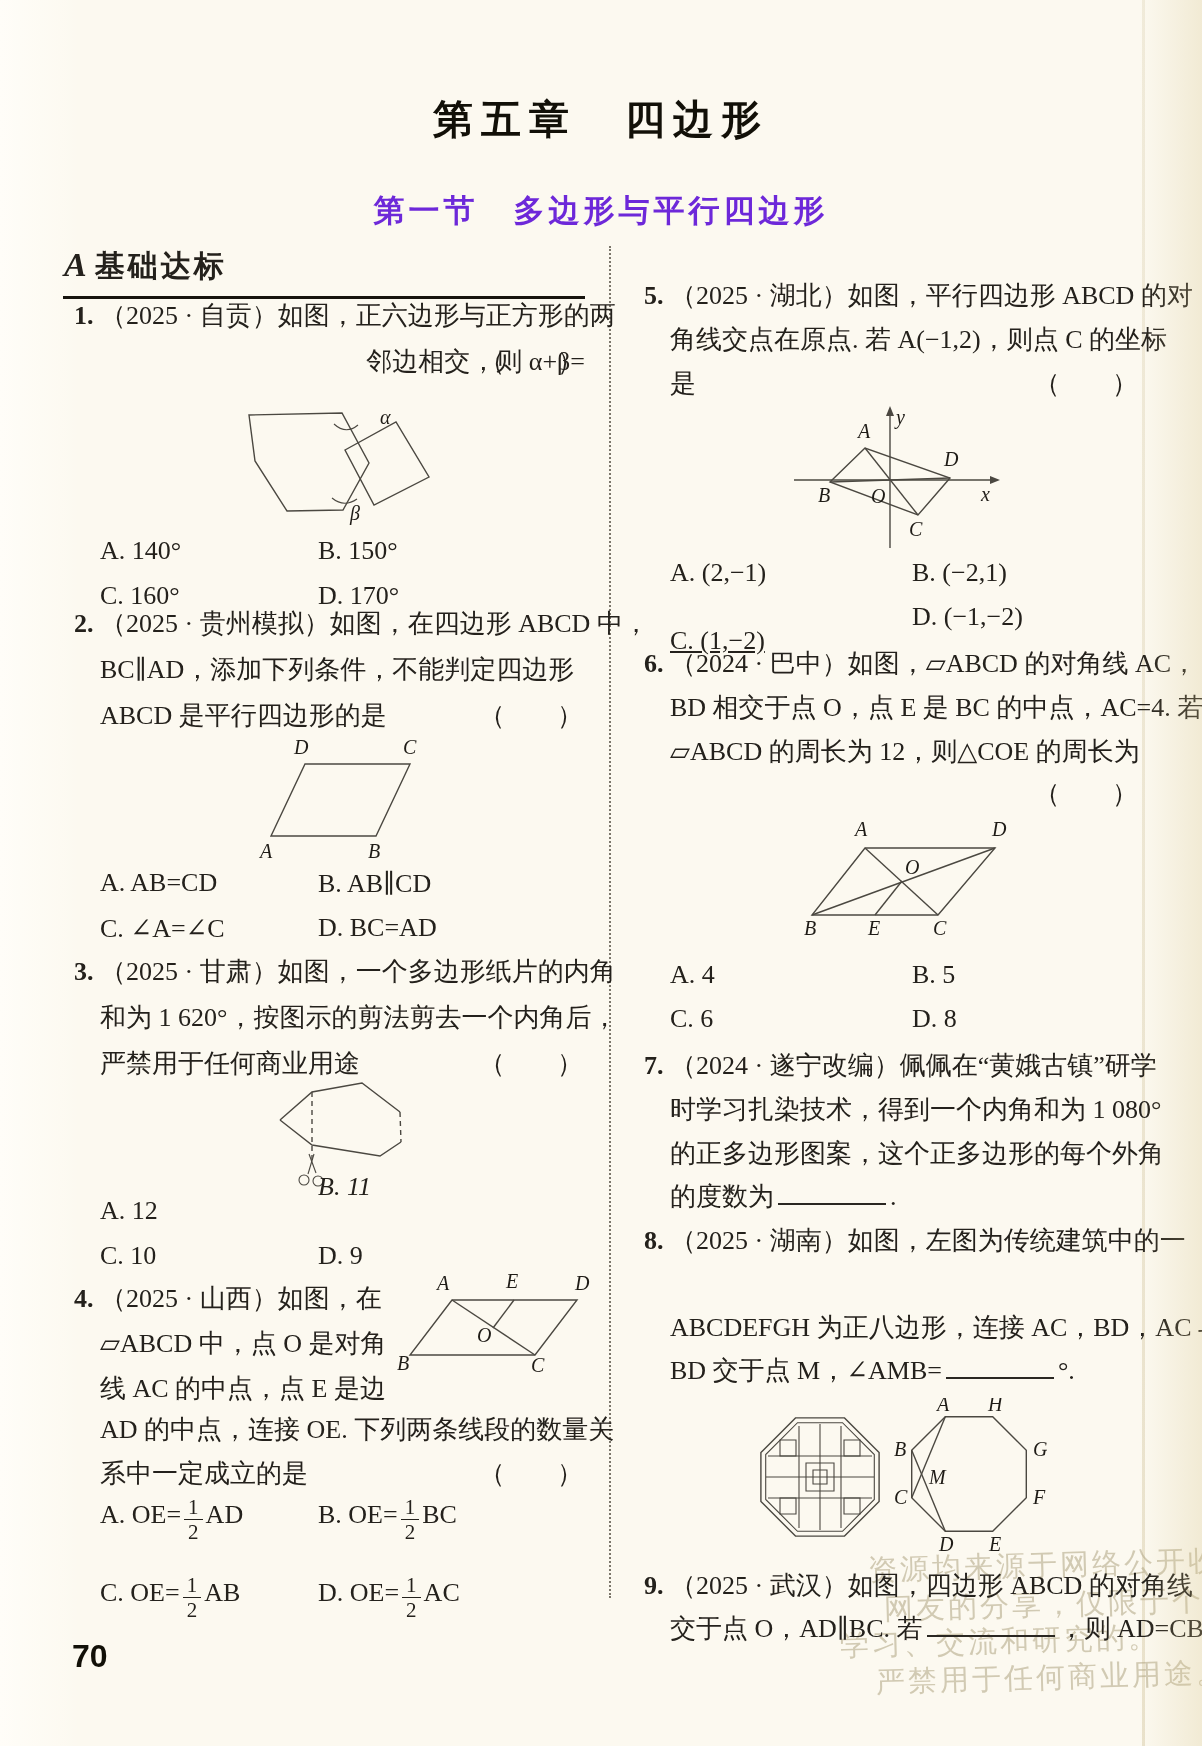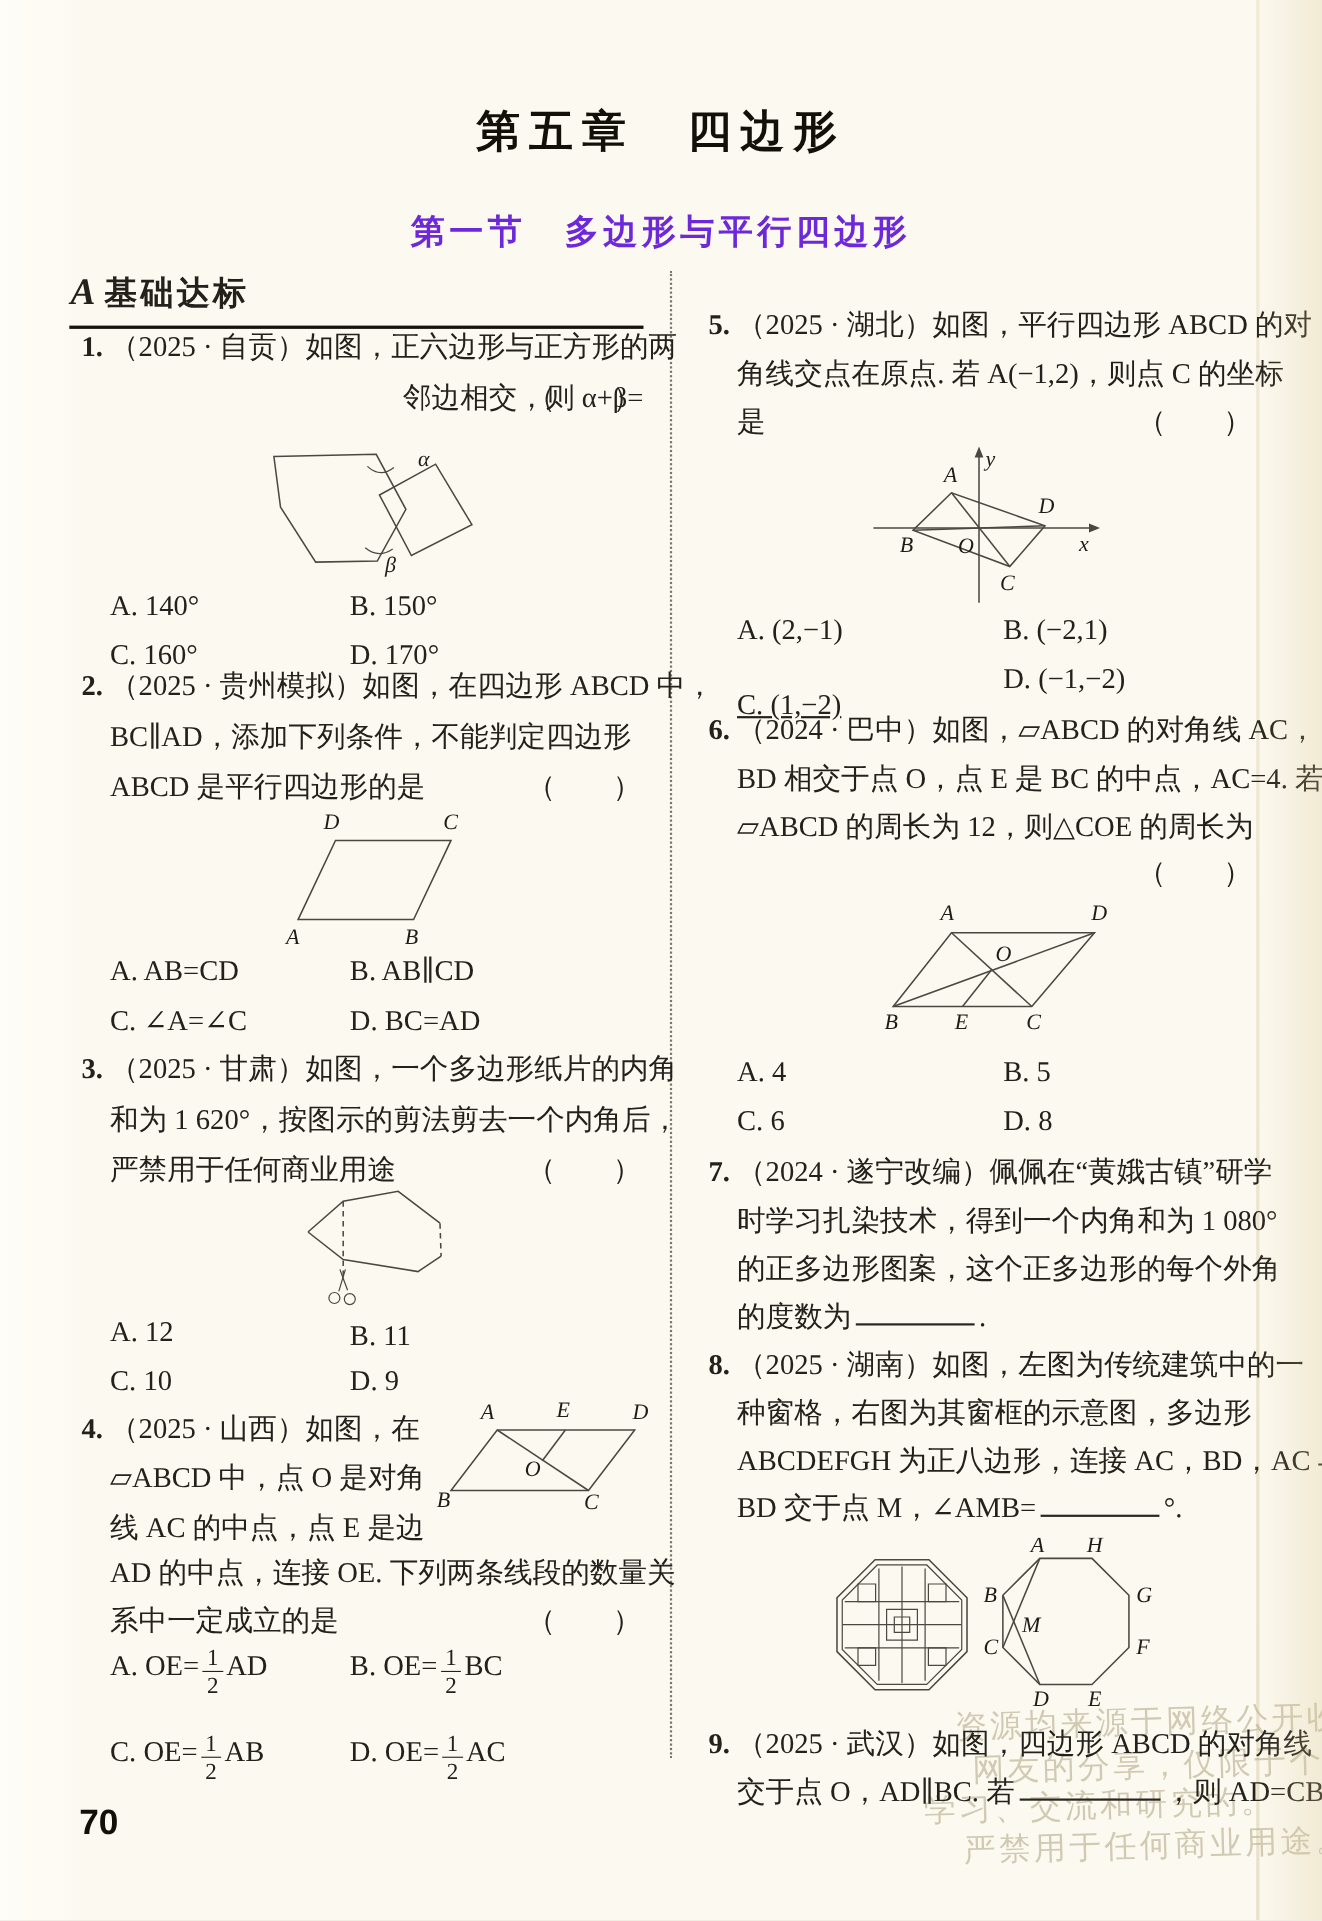--- a/index.html
+++ b/index.html
@@ -105,21 +105,21 @@
       <g>
         <line class="thin" x1="58" y1="98" x2="64" y2="78"></line>
         <line class="thin" x1="66" y1="97" x2="59" y2="78"></line>
         <circle class="thin" cx="54" cy="104" r="5"></circle>
         <circle class="thin" cx="68" cy="105" r="5"></circle>
       </g>
     </svg>
   </div>
 
   <div class="opt" style="left:100px;top:1196px;">A. 12</div>
-  <div class="opt" style="left:318px;top:1200px;">B. 11</div>
+  <div class="opt" style="left:318px;top:1172px;font-style:italic;">B. 11</div>
   <div class="opt" style="left:100px;top:1241px;">C. 10</div>
   <div class="opt" style="left:318px;top:1241px;">D. 9</div>
 
   <div class="line" style="left:100px;top:1283px;width:290px;"><b class="qno">4.</b><span>（2025 · 山西）如图，在</span></div>
   <div class="line" style="left:100px;top:1328px;width:290px;"><span>▱ABCD 中，点 O 是对角</span></div>
   <div class="line" style="left:100px;top:1414px;width:485px;"><span>AD 的中点，连接 OE. 下列两条线段的数量关</span></div>
   <div class="line" style="left:100px;top:1373px;width:290px;"><span>线 AC 的中点，点 E 是边</span></div>
   <div class="line" style="left:100px;top:1458px;width:485px;"><span>系中一定成立的是</span><span class="paren">（　　）</span></div>
 
   <div class="fig" style="left:393px;top:1270px;width:210px;height:105px;">
@@ -197,21 +197,20 @@
   <div class="opt" style="left:912px;top:960px;">B. 5</div>
   <div class="opt" style="left:670px;top:1004px;">C. 6</div>
   <div class="opt" style="left:912px;top:1004px;">D. 8</div>
 
   <div class="line" style="left:670px;top:1050px;width:470px;"><b class="qno">7.</b><span>（2024 · 遂宁改编）佩佩在“黄娥古镇”研学</span></div>
   <div class="line" style="left:670px;top:1094px;width:470px;"><span>时学习扎染技术，得到一个内角和为 1 080°</span></div>
   <div class="line" style="left:670px;top:1138px;width:470px;"><span>的正多边形图案，这个正多边形的每个外角</span></div>
   <div class="line" style="left:670px;top:1181px;width:470px;"><span>的度数为</span><span class="blank"></span><span>.</span></div>
 
   <div class="line" style="left:670px;top:1225px;width:470px;"><b class="qno">8.</b><span>（2025 · 湖南）如图，左图为传统建筑中的一</span></div>
-  <div class="line" style="left:670px;top:1269px;width:470px;"><span>种窗格，右图为其窗框的示意图，多边形</span></div>
   <div class="line" style="left:670px;top:1312px;width:470px;"><span>ABCDEFGH 为正八边形，连接 AC，BD，AC 与</span></div>
   <div class="line" style="left:670px;top:1355px;width:470px;"><span>BD 交于点 M，∠AMB=</span><span class="blank"></span><span>°.</span></div>
 
   <div class="fig" style="left:750px;top:1410px;width:140px;height:135px;">
     <svg width="140" height="135" viewBox="0 0 140 135">
       <polygon class="stroke" points="45.5,7.9 94.5,7.9 129.1,42.5 129.1,91.5 94.5,126.1 45.5,126.1 10.9,91.5 10.9,42.5"></polygon>
       <polygon class="thin" points="47.5,12.7 92.5,12.7 124.3,44.5 124.3,89.5 92.5,121.3 47.5,121.3 15.7,89.5 15.7,44.5"></polygon>
       <g class="thin">
         <line x1="49" y1="16" x2="49" y2="118"></line>
         <line x1="70" y1="14" x2="70" y2="120"></line>

